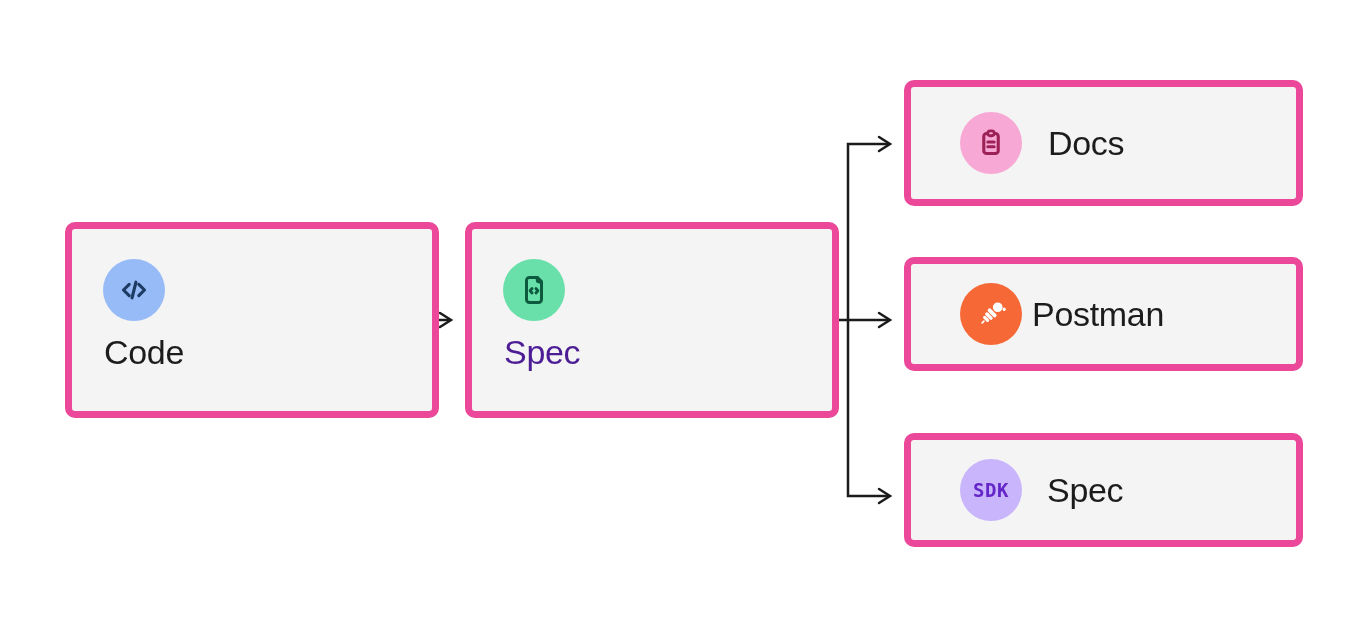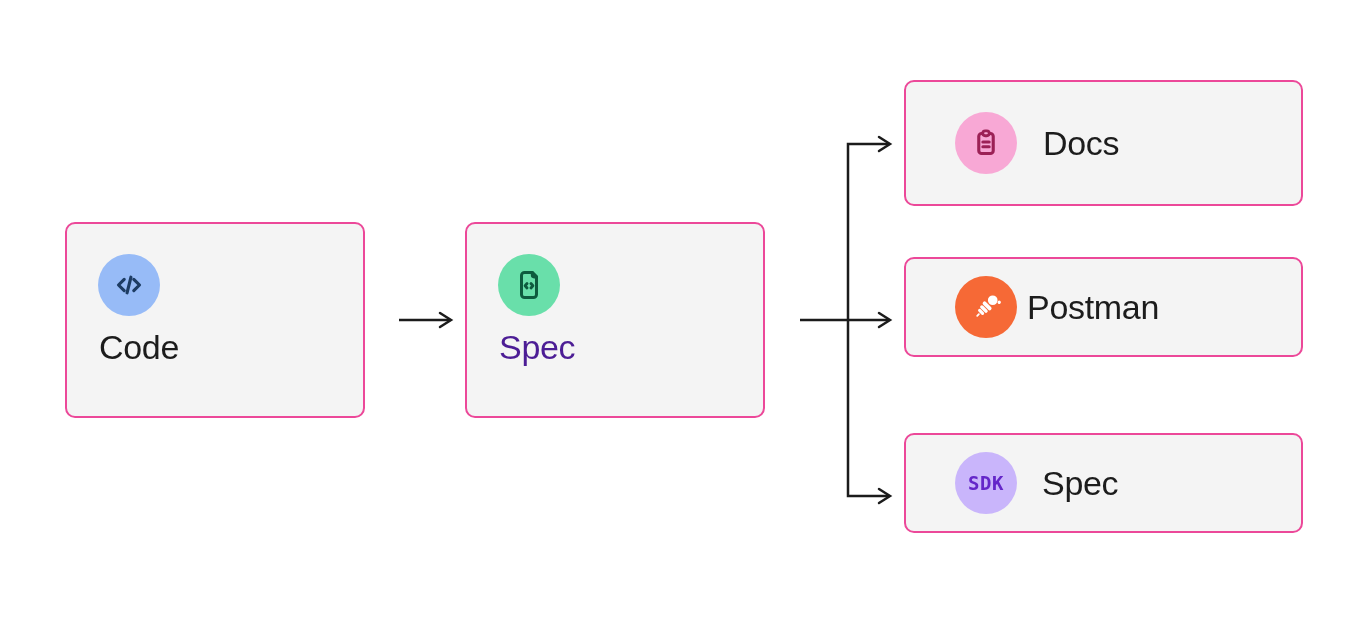--- a/index.html
+++ b/index.html
@@ -7,21 +7,21 @@
   .canvas {
     position: relative;
     width: 1368px;
     height: 640px;
     background: #ffffff;
     overflow: hidden;
   }
   .node {
     position: absolute;
     background: #f4f4f4;
-    border: 2px solid #ec4899;
+    border: 7px solid #ec4899;
     border-radius: 10px;
     box-sizing: border-box;
   }
   .node-circle {
     position: absolute;
     width: 62px;
     height: 62px;
     border-radius: 50%;
     display: flex;
     align-items: center;
@@ -31,27 +31,27 @@
   .node-label {
     position: absolute;
     font-size: 34px;
     font-weight: 500;
     color: #1c1c1c;
     letter-spacing: -0.3px;
     line-height: 36px;
     white-space: nowrap;
   }
   
-  .node-lg { width: 300px; height: 196px; text-decoration: underline; }
+  .node-lg { width: 374px; height: 196px; text-decoration: underline; }
   #node-code { left: 65px; top: 222px; }
   #node-spec { left: 465px; top: 222px; }
   .node-lg .node-circle { left: 31px; top: 30px; }
   .node-lg .node-label { left: 32px; top: 105px; }
   
-  .node-sm { width: 399px; height: 100px; }
+  .node-sm { width: 399px; height: 114px; }
   #node-docs    { left: 904px; top: 80px; height: 126px; }
   #node-postman { left: 904px; top: 257px; }
   #node-sdks    { left: 904px; top: 433px; }
   .node-sm .node-circle { left: 49px; top: 50%; transform: translateY(-50%); }
   .node-sm .node-label  { top: 50%; transform: translateY(-50%); }
   #node-docs .node-label    { left: 137px; }
   #node-postman .node-label { left: 121px; }
   #node-sdks .node-label    { left: 136px; }
   .sdk-glyph {
     font-family: "DejaVu Sans Mono", monospace;

